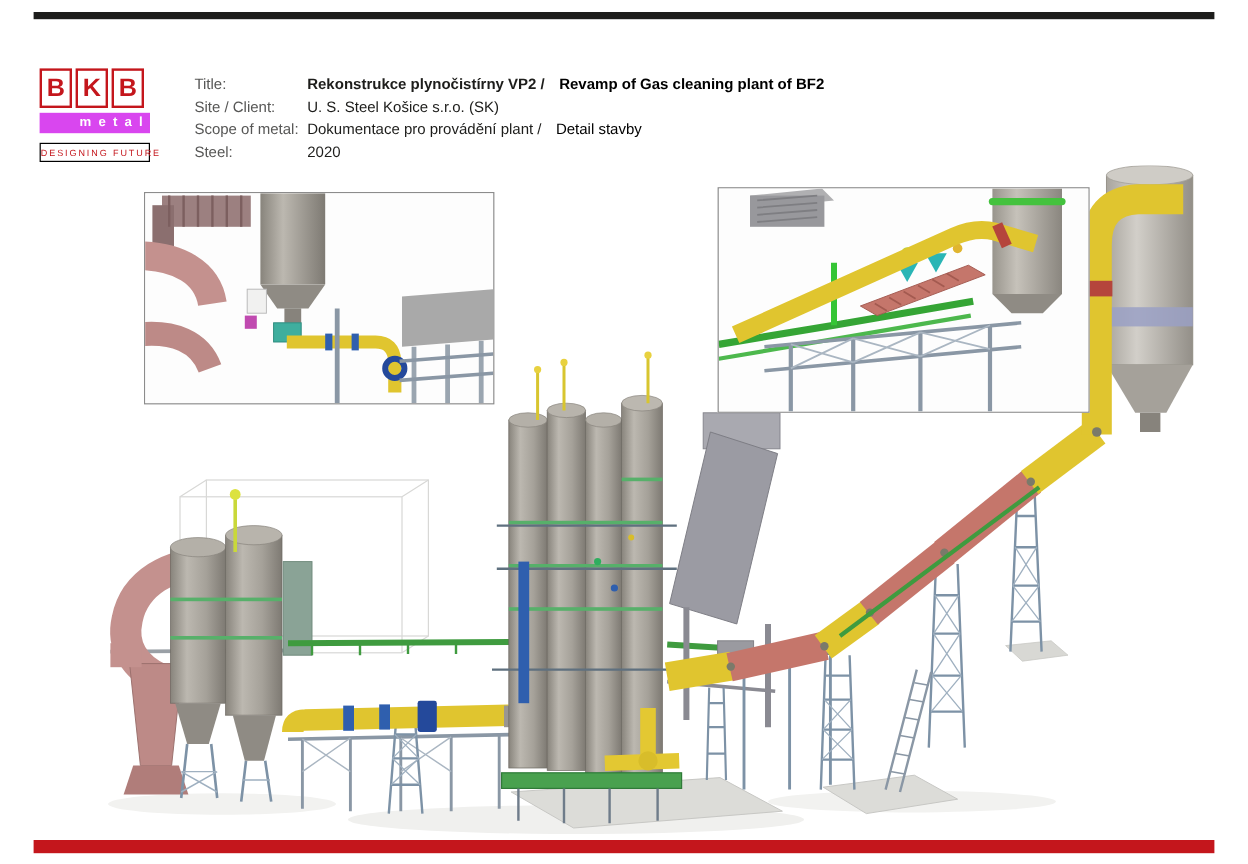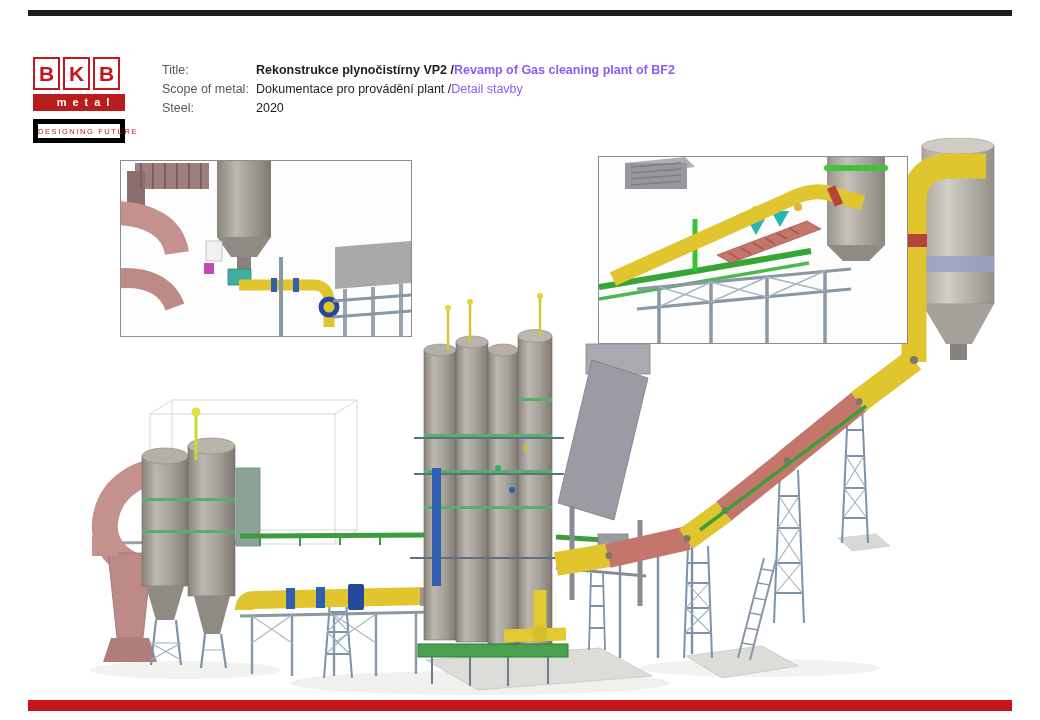--- a/index.html
+++ b/index.html
@@ -4,27 +4,27 @@
 <style>
   *{margin:0;padding:0;box-sizing:border-box}
   html,body{width:1040px;height:720px;background:#fff;font-family:"Liberation Sans",sans-serif}
   .page{position:relative;width:1040px;height:720px;background:#fff;overflow:hidden}
   .top-bar{position:absolute;left:28px;right:28px;top:10px;height:6px;background:#1d1d1b}
   .bottom-bar{position:absolute;left:28px;right:28px;top:700px;height:11px;background:#c4161c}
 
   .logo{position:absolute;left:33px;top:57px;width:92px}
   .logo-letters{display:flex;gap:3px}
   .logo-letter{width:27px;height:33px;border:2.5px solid #c4161c;color:#c4161c;font-weight:bold;font-size:21px;display:flex;align-items:center;justify-content:center}
-  .logo-metal{margin-top:4px;background:#b91c1c;color:#fff;text-align:center;font-size:11px;font-weight:bold;letter-spacing:6px;padding:2px 0 3px 14px}
-  .logo-tagline{margin-top:8px;border:5px solid #000000;color:#c4161c;font-size:7.5px;letter-spacing:1.6px;text-align:center;padding:2.5px 0;white-space:nowrap}
+  .logo-metal{margin-top:4px;background:#d946ef;color:#fff;text-align:right;font-size:11px;font-weight:bold;letter-spacing:6px;padding:2px 0 3px 14px}
+  .logo-tagline{margin-top:8px;border:1px solid #000000;color:#c4161c;font-size:7.5px;letter-spacing:1.6px;text-align:center;padding:2.5px 0;white-space:nowrap}
 
   .info{position:absolute;left:162px;top:61px;font-size:12.5px;color:#1d1d1b}
   .info-row{display:flex;line-height:19px;height:19px}
   .info-label{width:94px;color:#575756}
-  .info-value .red{color:#8b5cf6;margin-left:0}
+  .info-value .red{color:#000000;margin-left:12px}
   .info-row.bold .info-value{font-weight:bold}
 
   .scene{position:absolute;left:0;top:138px;width:1040px;height:562px;z-index:1}
   .scene svg{display:block;width:100%;height:100%}
   .inset{position:absolute;background:#fdfdfd;border:1px solid #8c8c8c;z-index:2}
   .inset svg{display:block;width:100%;height:100%}
   .inset1{left:120px;top:160px;width:292px;height:177px}
   .inset2{left:598px;top:156px;width:310px;height:188px}
 </style>
 </head>
@@ -42,20 +42,26 @@
     </div>
     <div class="logo-metal">metal</div>
     <div class="logo-tagline">DESIGNING FUTURE</div>
   </div>
 
   <div class="info">
     <div class="info-row bold">
       <span class="info-label">Title:</span>
       <span class="info-value">
         <span>Rekonstrukce plynočistírny VP2 /</span><span class="red">Revamp of Gas cleaning plant of BF2</span>
+      </span>
+    </div>
+    <div class="info-row">
+      <span class="info-label">Site / Client:</span>
+      <span class="info-value">
+        <span>U. S. Steel Košice s.r.o. (SK)</span><span class="red"></span>
       </span>
     </div>
     <div class="info-row">
       <span class="info-label">Scope of metal:</span>
       <span class="info-value">
         <span>Dokumentace pro provádění plant /</span><span class="red">Detail stavby</span>
       </span>
     </div>
     <div class="info-row">
       <span class="info-label">Steel:</span>

